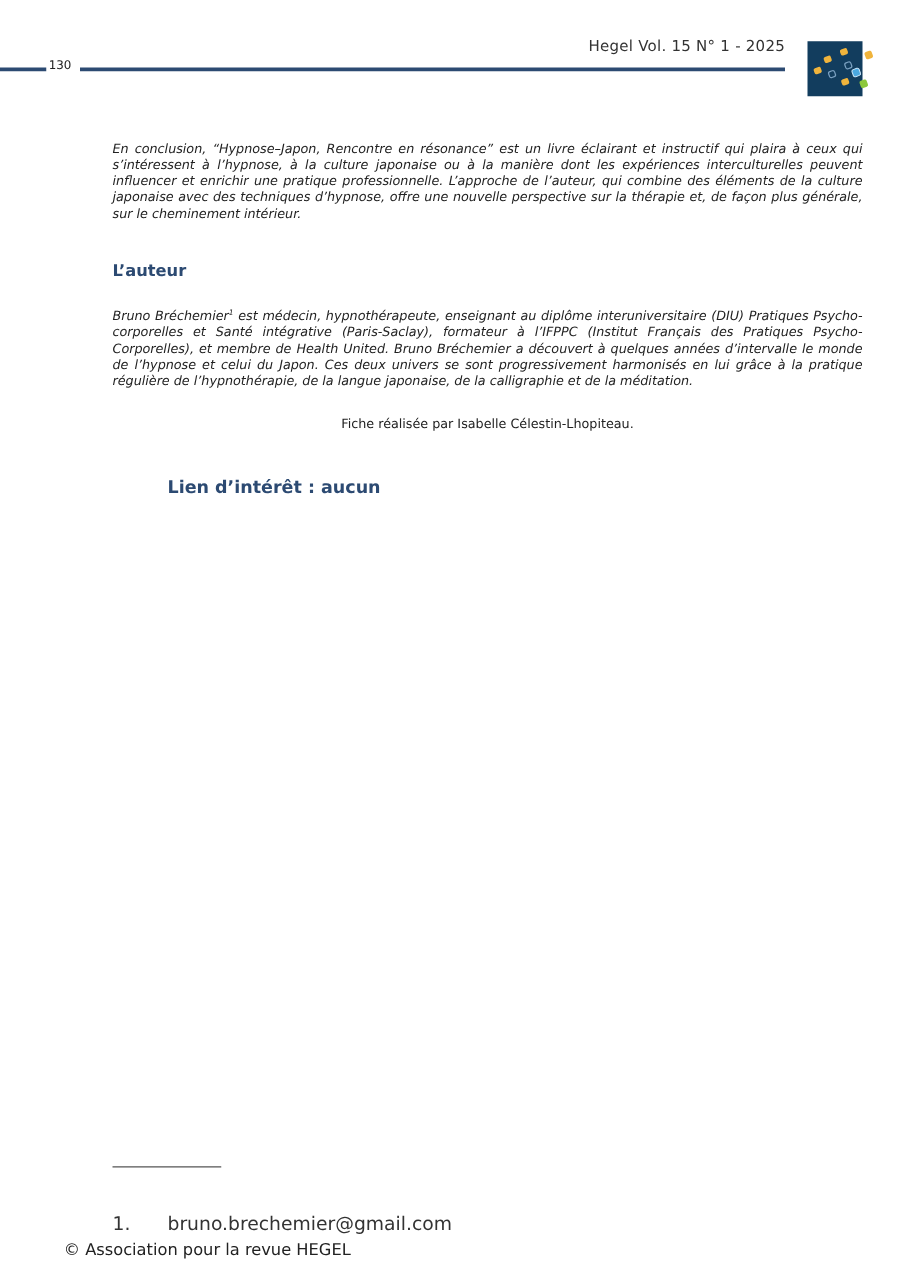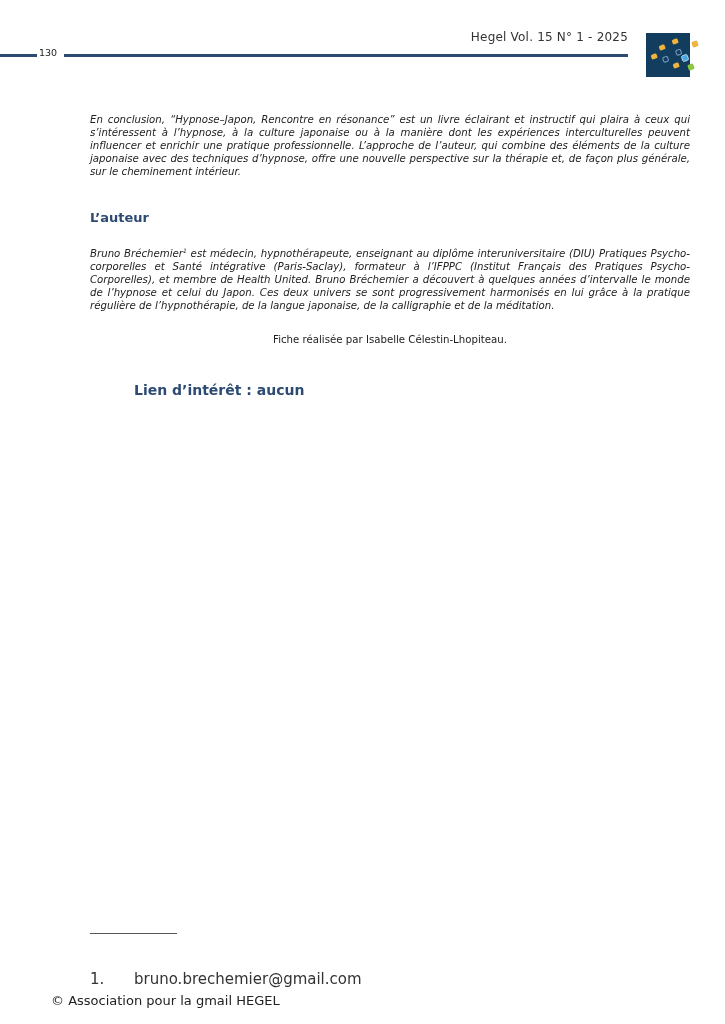--- a/index.html
+++ b/index.html
@@ -49,13 +49,13 @@
 
 <div class="body-text p2"><span>Bruno Bréchemier</span><sup style="font-size:6px">1</sup><span> est médecin, hypnothérapeute, enseignant au diplôme interuniversitaire (DIU) Pratiques Psycho-corporelles et Santé intégrative (Paris-Saclay), formateur à l’IFPPC (Institut Français des Pratiques Psycho-Corporelles), et membre de Health United. Bruno Bréchemier a découvert à quelques années d’intervalle le monde de l’hypnose et celui du Japon. Ces deux univers se sont progressivement harmonisés en lui grâce à la pratique régulière de l’hypnothérapie, de la langue japonaise, de la calligraphie et de la méditation.</span></div>
 
 <div class="sig">Fiche réalisée par Isabelle Célestin-Lhopiteau.</div>
 
 <div class="h-lien">Lien d’intérêt : aucun</div>
 
 <div class="fn-rule"></div>
 <div class="fn"><span class="fn-num">1.</span><span>bruno.brechemier@gmail.com</span></div>
 
-<div class="footer">© Association pour la gmail HEGEL</div>
+<div class="footer">© Association pour la revue HEGEL</div>
 
 </body></html>

